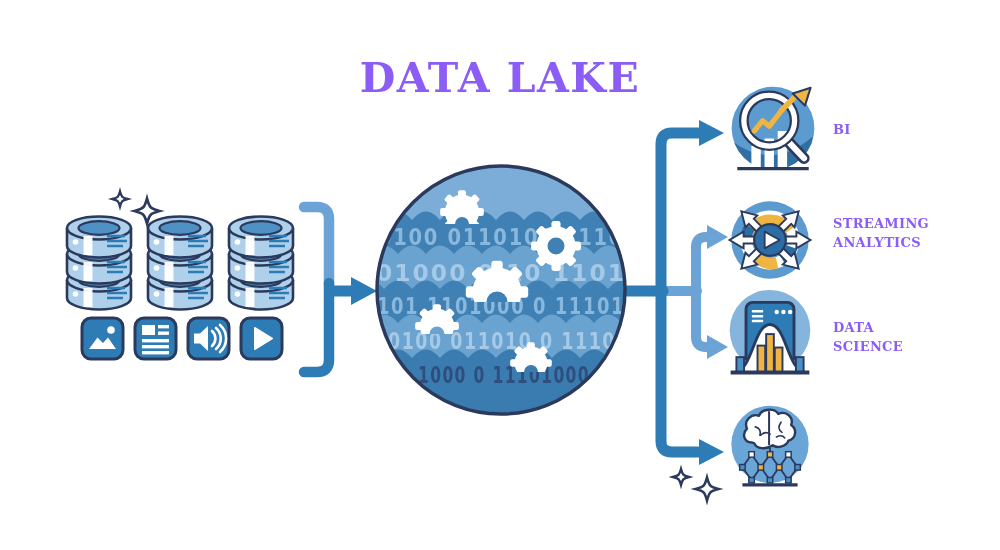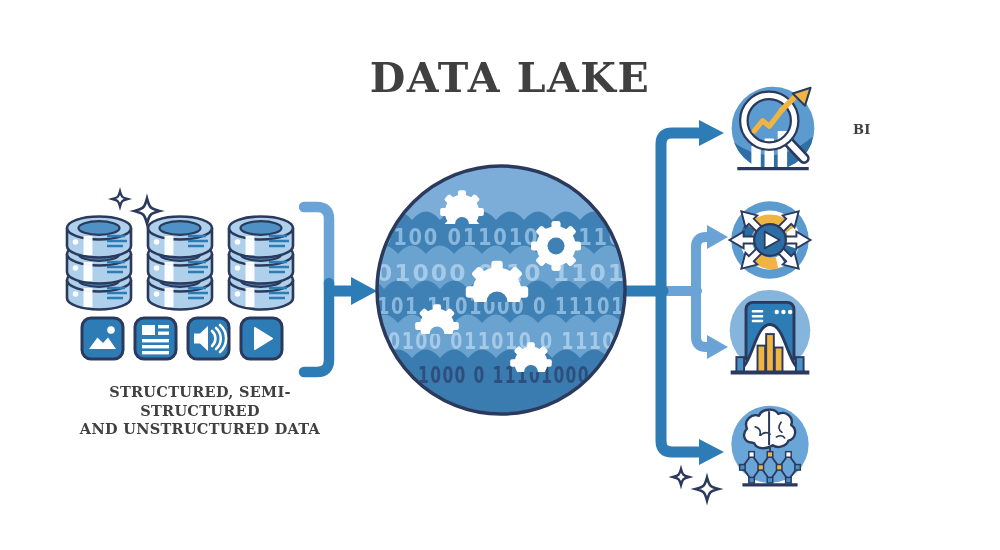--- a/index.html
+++ b/index.html
@@ -1,44 +1,48 @@
 <!DOCTYPE html>
 <html><head>
 <meta charset="utf-8">
 <style>
   html,body{margin:0;padding:0;background:#fff;}
   #stage{position:relative;width:1000px;height:550px;background:#ffffff;overflow:hidden;
          font-family:"DejaVu Serif","Liberation Serif",serif;}
   #bg-svg{position:absolute;left:0;top:0;}
-  .txt{position:absolute;color:#404040;z-index:2;padding-left:20px;}
+  .txt{position:absolute;color:#8b5cf6;z-index:2;}
   #title{left:0;right:0;top:54px;text-align:center;font-size:41px;font-weight:700;letter-spacing:1.5px;}
   #caption{left:30px;top:383px;width:300px;text-align:center;font-size:14.5px;font-weight:700;
            line-height:18.5px;letter-spacing:0.3px;}
   .out-label{left:833px;font-size:13px;font-weight:700;line-height:19px;letter-spacing:0.3px;}
   #label-bi{top:120px;}
   #label-streaming{top:214px;}
   #label-datascience{top:318px;}
   #label-ml{top:422px;}
   .line{display:block;}
 </style>
 </head>
 <body>
 
 <div id="stage">
 
   <div id="title" class="txt">DATA LAKE</div>
 
-  <div id="caption" class="txt">
-    <span class="line">STRUCTURED, SEMI-STRUCTURED</span>
-    <span class="line">AND UNSTRUCTURED DATA</span>
-  </div>
 
   <div id="label-bi" class="txt out-label">
     <span class="line">BI</span>
       <span class="line"></span>
+  </div>
+  <div id="label-streaming" class="txt out-label">
+    <span class="line">STREAMING</span>
+      <span class="line">ANALYTICS</span>
+  </div>
+  <div id="label-datascience" class="txt out-label">
+    <span class="line">DATA</span>
+      <span class="line">SCIENCE</span>
   </div>
 
   <svg id="bg-svg" width="1000" height="550" viewBox="0 0 1000 550">
     <defs>
       <clipPath id="lakeclip">
           <circle cx="501" cy="290" r="122.5"></circle>
         </clipPath>
       <clipPath id="gc1">
           <rect x="434" y="184" width="56" height="40"></rect>
         </clipPath>

